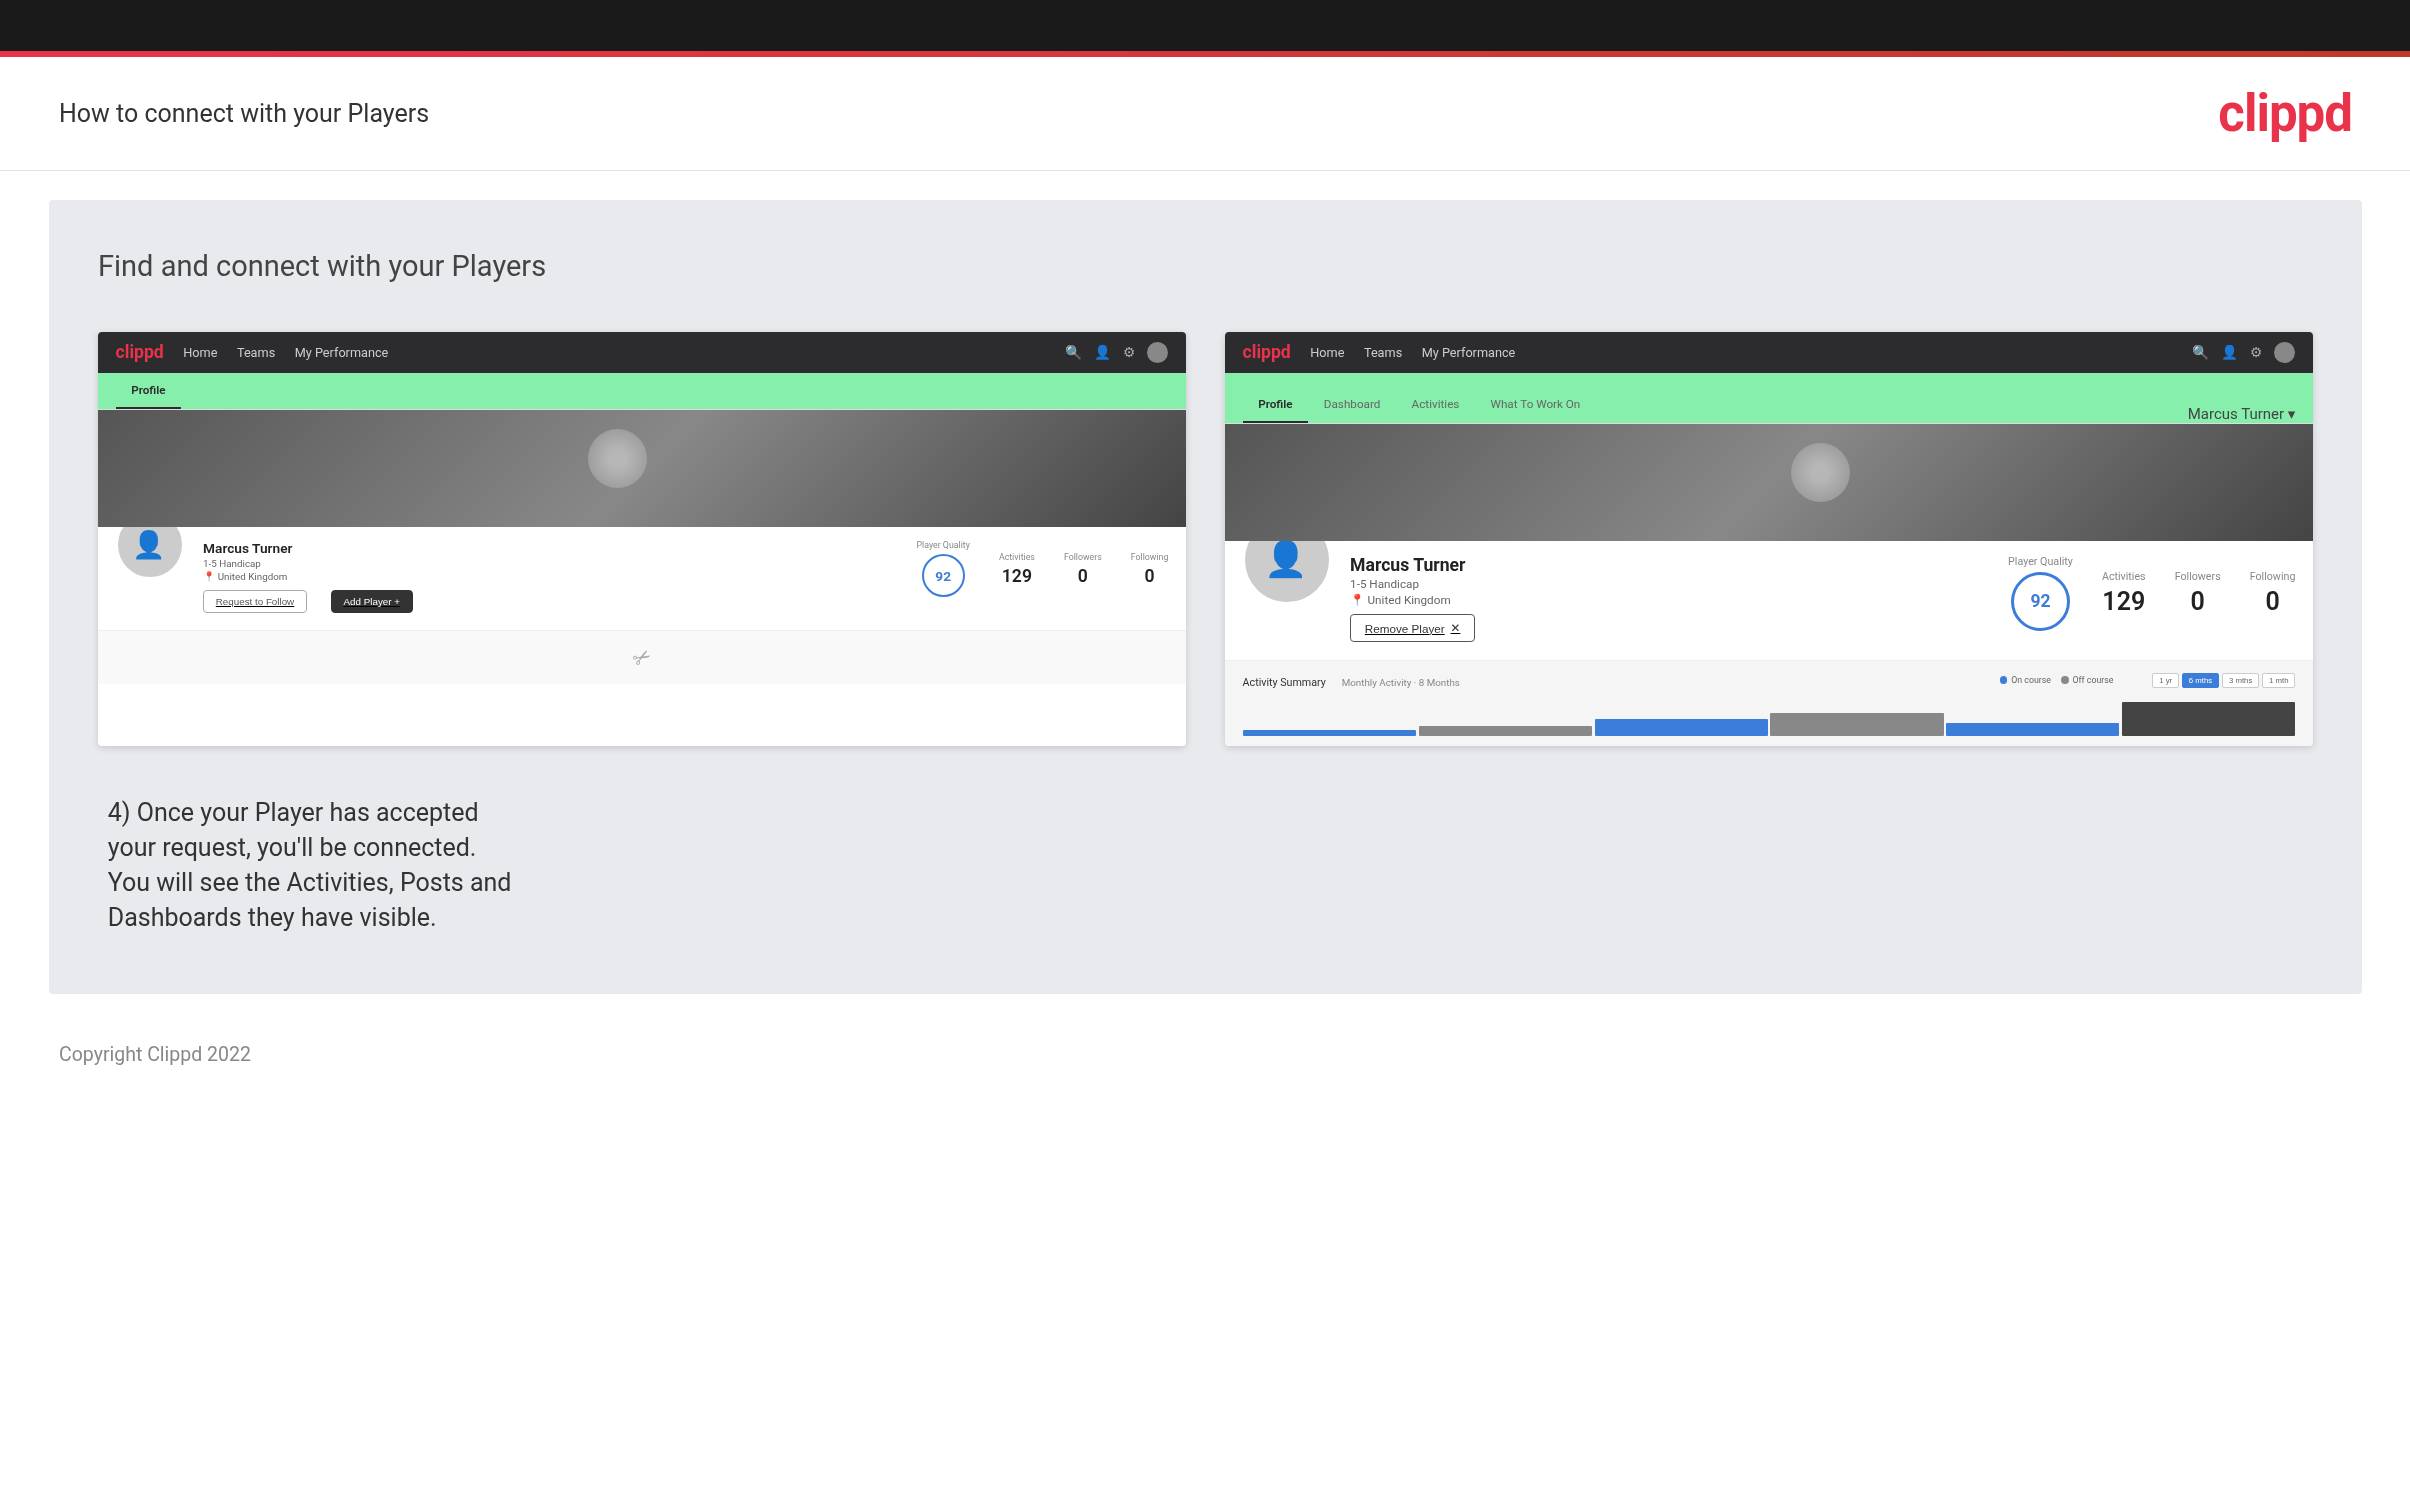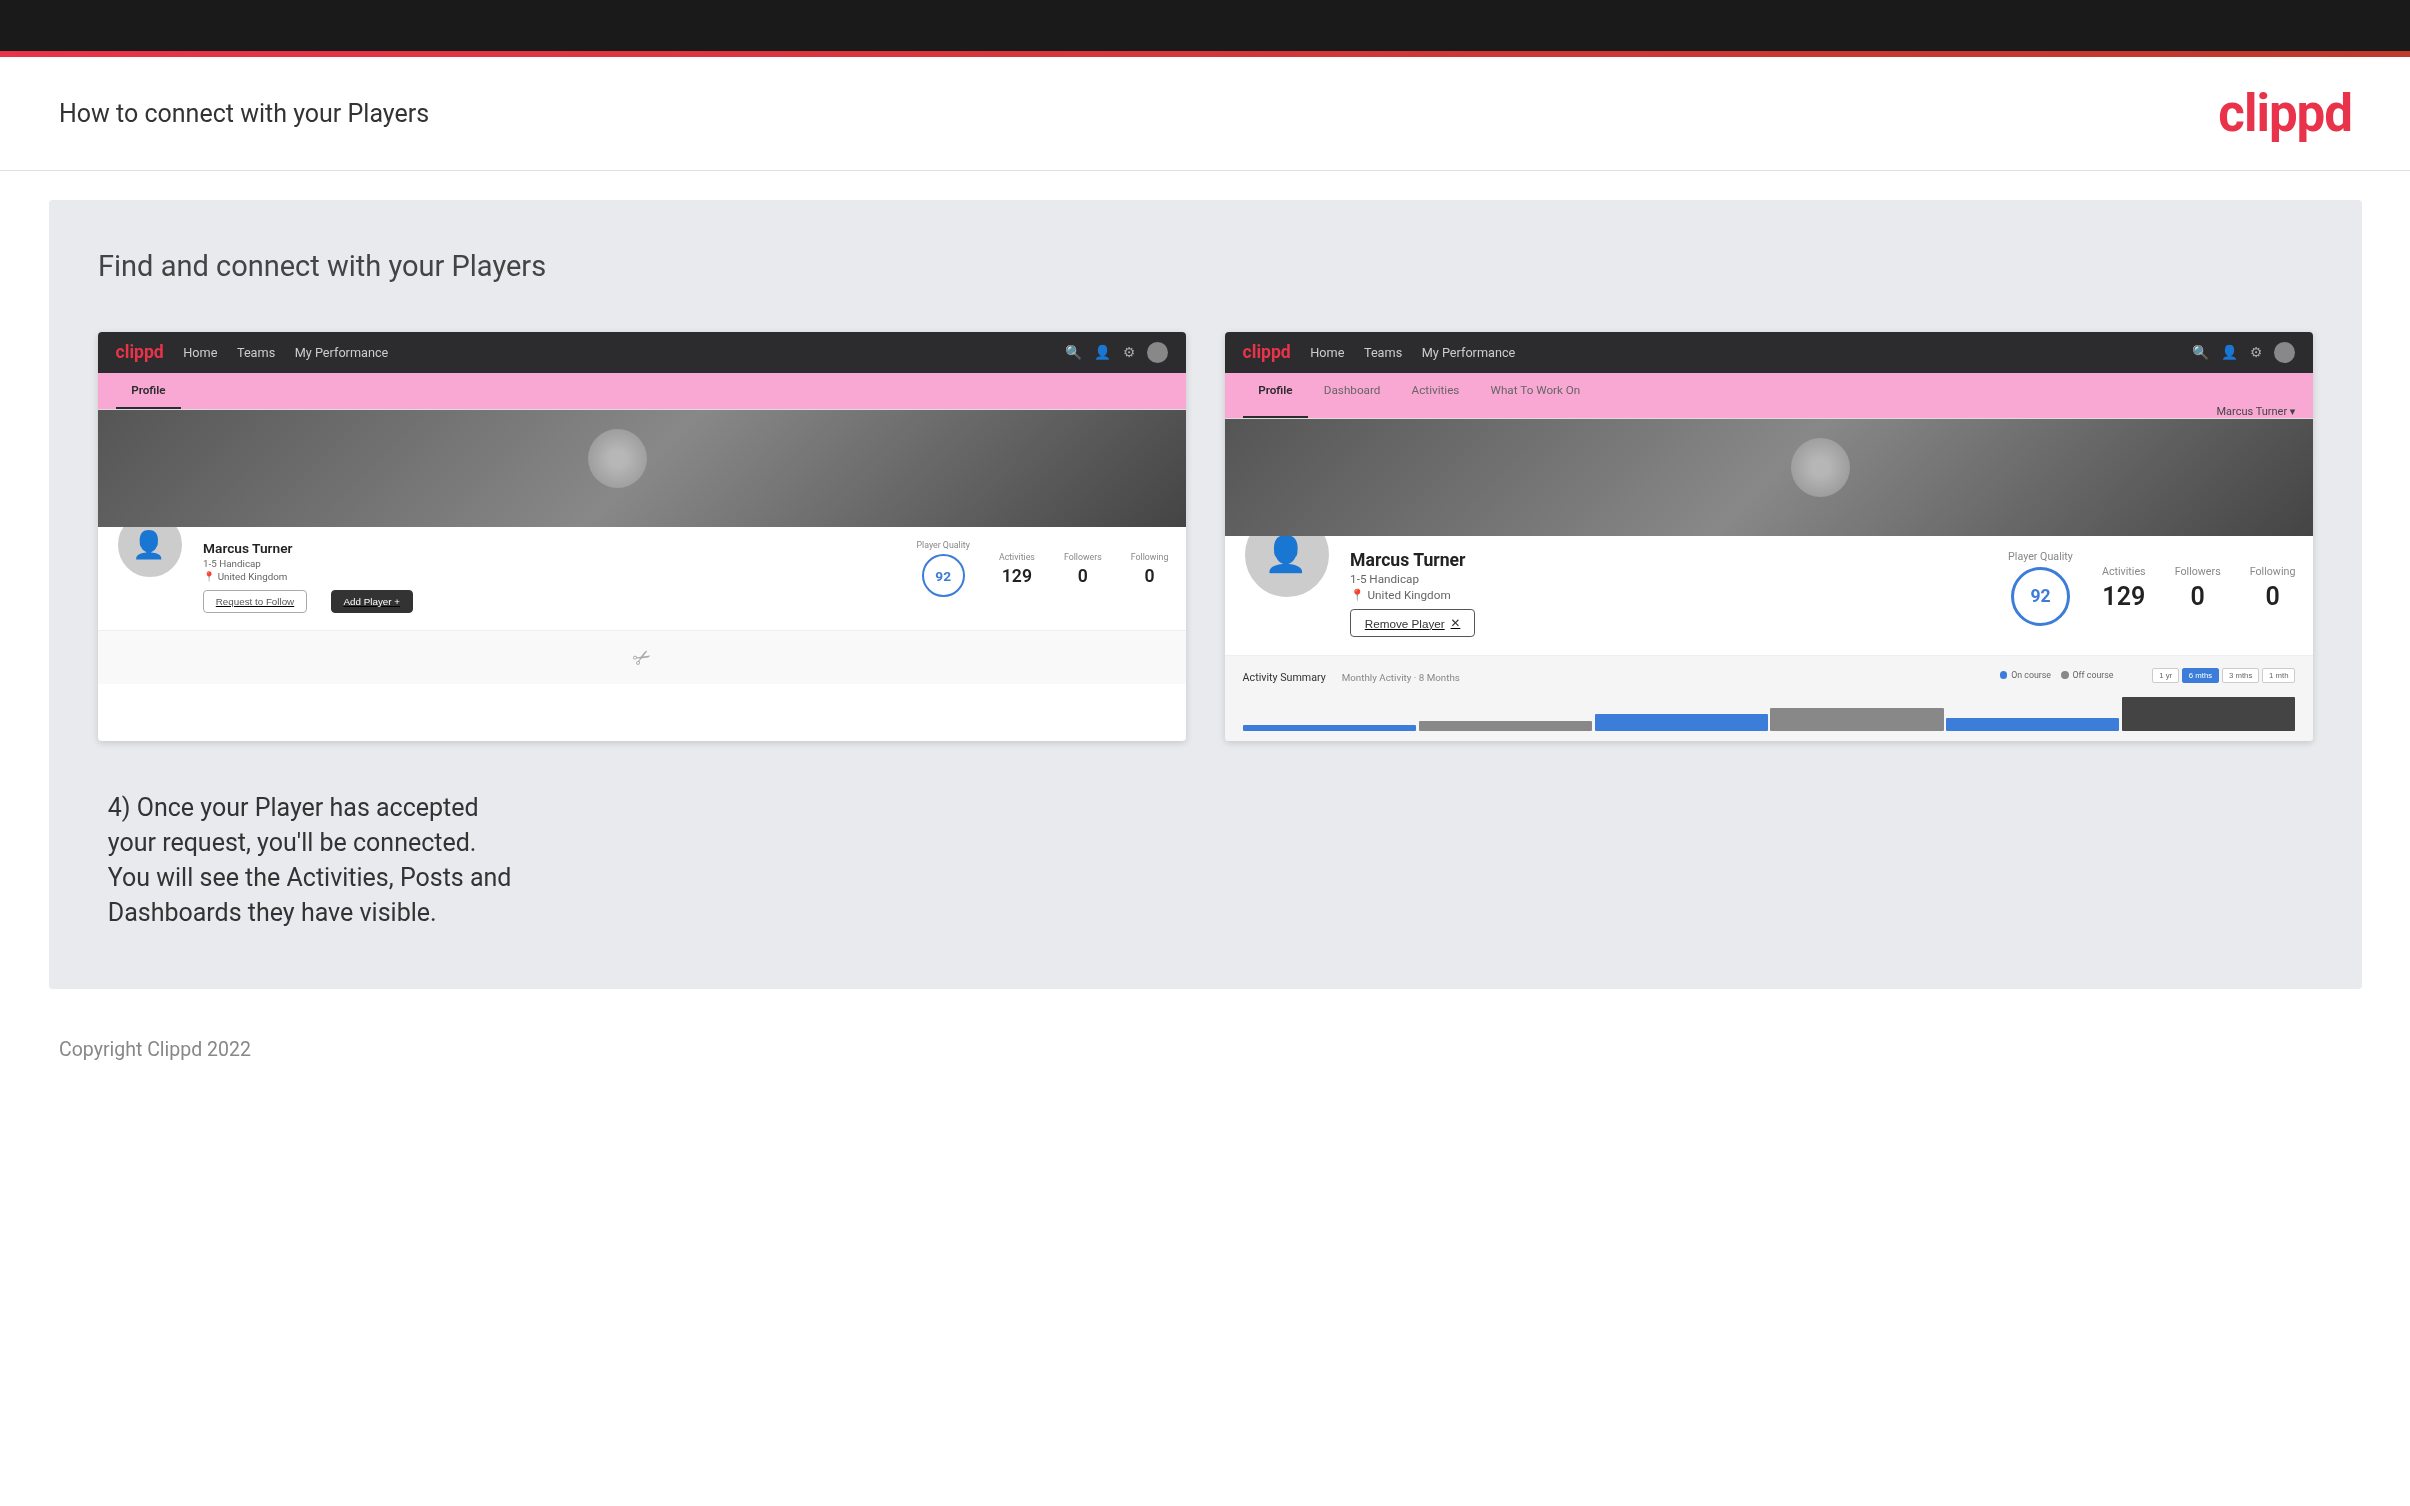--- a/index.html
+++ b/index.html
@@ -116,25 +116,26 @@
       align-items: center;
     }
 
     .mock-nav-icon {
       color: #aaa;
       font-size: 13.7px;
     }
 
     
     .mock-tabs {
-      background: #f9a8d4;
+      background: #86efac;
       border-bottom: 1px solid #ddd;
       padding: 0 17.6px;
       display: flex;
       gap: 0;
+      align-items: flex-end;
     }
 
     .mock-tab {
       padding: 9.8px 15.6px;
       font-size: 11.7px;
       color: #666;
       border-bottom: 2px solid transparent;
       cursor: pointer;
     }
 
@@ -454,21 +455,21 @@
 
     .mock-nav-avatar {
       width: 21.5px;
       height: 21.5px;
       background: #888;
       border-radius: 50%;
       display: inline-block;
     }
 
     .marcus-turner-dropdown {
-      font-size: 11px;
+      font-size: 15px;
       color: #444;
       display: flex;
       align-items: center;
       gap: 3.9px;
       margin-top: 32px;
     }
   </style>
 </head>
 <body>
 

